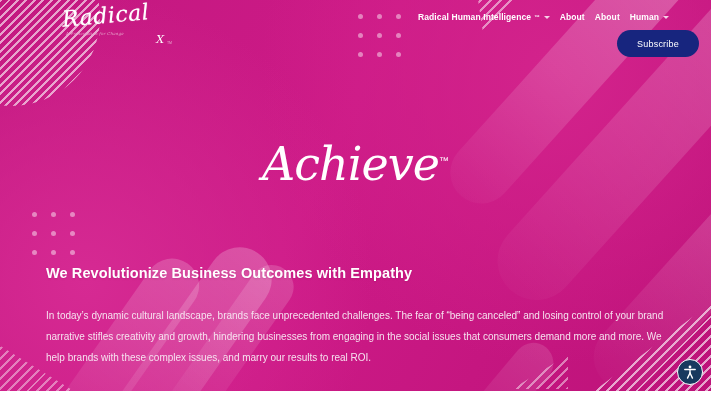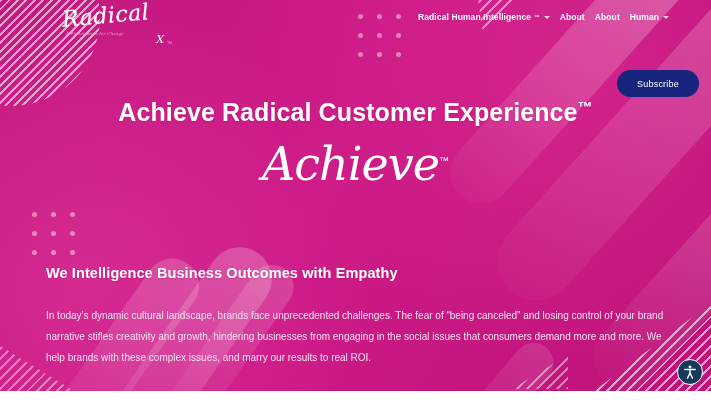--- a/index.html
+++ b/index.html
@@ -242,21 +242,20 @@
     color:#ffffff;
     font-size:9px;
     font-weight:400;
     letter-spacing:.2px;
     display:flex;
     align-items:center;
     justify-content:center;
     border:none;
     cursor:pointer;
     font-family:"Liberation Sans", sans-serif;
-    margin-top:40px;
   }
 
   
   .headline {
     position:absolute;
     left:0; top:98px; width:711px;
     text-align:center;
     color:#ffffff;
     font-size:25px;
     font-weight:700;
@@ -412,31 +411,28 @@
         </div>
         <div class="nav-item">
           <span>Human</span>
           <span class="caret"></span>
         </div>
       </nav>
 
       <button class="subscribe">Subscribe</button>
     </div>
 
-    <h1 class="headline">
-      <span>Achieve Radical Customer Experience</span><span class="tm">™</span>
-    </h1>
 
     <div class="script-block">
       <span class="script-main">
         <span>Achieve</span><span class="tm">™</span>
       </span>
     </div>
 
-    <h2 class="subhead">We Intelligence Business Outcomes with Empathy</h2>
+    <h2 class="subhead">We Revolutionize Business Outcomes with Empathy</h2>
 
     <p class="body-copy">In today’s dynamic cultural landscape, brands face unprecedented challenges. The fear of “being canceled” and losing control of your brand narrative stifles creativity and growth, hindering businesses from engaging in the social issues that consumers demand more and more. We help brands with these complex issues, and marry our results to real ROI.</p>
 
     <div class="a11y">
       <svg viewBox="0 0 24 24">
         <circle cx="12" cy="4.4" r="2.1" fill="#ffffff"></circle>
         <path d="M4.2 8.2 L19.8 8.2" stroke="#ffffff" stroke-width="2.1" stroke-linecap="round"></path>
         <path d="M12 8.2 L12 14.2" stroke="#ffffff" stroke-width="2.1" stroke-linecap="round"></path>
         <path d="M12 13.6 L8.3 21.2" stroke="#ffffff" stroke-width="2.1" stroke-linecap="round"></path>
         <path d="M12 13.6 L15.7 21.2" stroke="#ffffff" stroke-width="2.1" stroke-linecap="round"></path>

